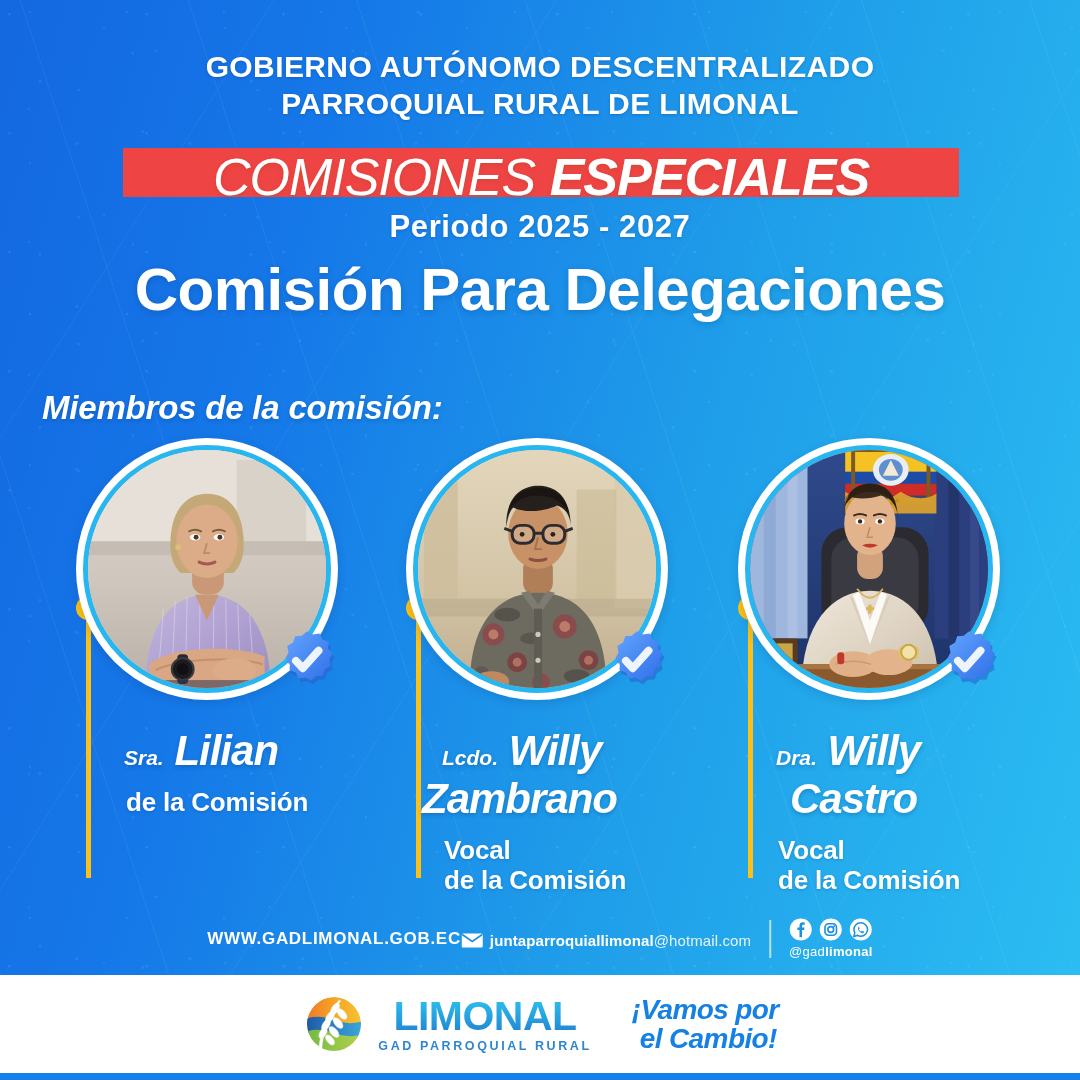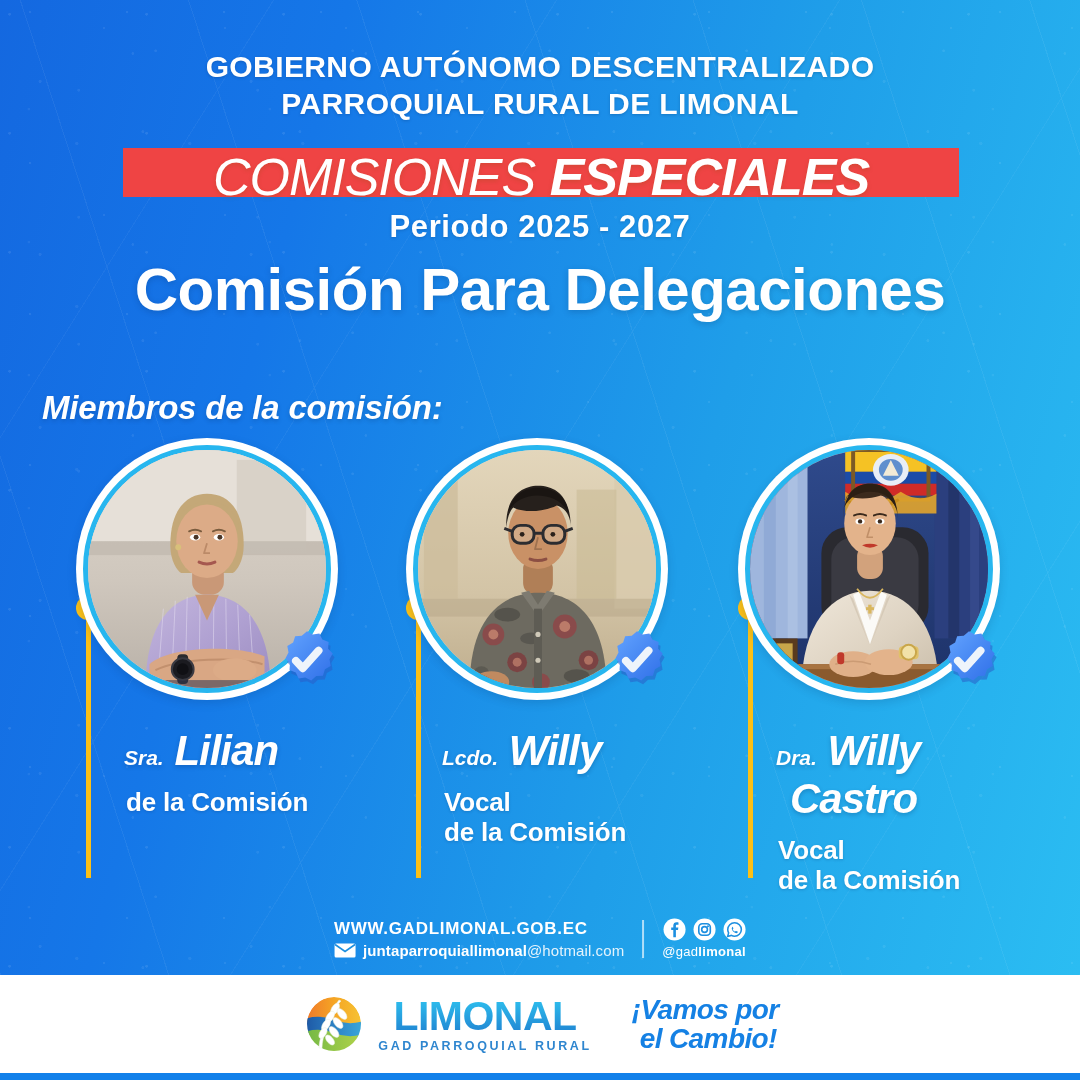--- a/index.html
+++ b/index.html
@@ -161,21 +161,21 @@
   .m2 .name-l1 { padding-left:30px; }
   .m2 .name-l2 { padding-left:44px; }
   .m2 .role    { padding-left:32px; }
 
   
   .contact { position:absolute; left:0; top:918px; width:1080px; height:48px; }
   .contact-inner {
     position:absolute; left:50%; top:0; transform:translateX(-50%);
     display:flex; align-items:center; gap:18px;
   }
-  .contact-left { display:flex; flex-direction:column; align-items:flex-start; }
+  .contact-left { display:flex; flex-direction:row; align-items:flex-start; }
   .web {
     color:#fff; font-size:17px; font-weight:bold; letter-spacing:.7px;
   }
   .mail-row { display:flex; align-items:center; gap:7px; margin-top:3px; }
   .mail-text { color:#fff; font-size:15px; letter-spacing:.1px; }
   .mail-text b { font-weight:bold; }
   .mail-text i { font-style:normal; opacity:.88; }
   .divider { width:2px; height:38px; background:rgba(255,255,255,.65); }
   .contact-right { display:flex; flex-direction:column; align-items:center; gap:3px; }
   .social-row { display:flex; align-items:center; gap:7px; }
@@ -408,20 +408,21 @@
             <path d="M0,-32 L6.2,-28.6 L13.4,-29.6 L16.6,-23.1 L23.4,-20.4 L22.8,-13.2 L27.8,-8 L24.3,-1.6 L25.6,5.5 L19.4,9.2 L17.2,16.1 L10,16.5 L4.6,21.3 L-1.9,18.1 L-9,19 L-12.1,12.6 L-18.9,9.8 L-18.4,2.6 L-23.4,-2.6 L-20,-9 L-21.3,-16.1 L-15,-19.8 L-12.8,-26.7 L-5.7,-27.1 Z" fill="url(#vb1)"></path>
             <path d="M-12,0 L-4.5,8 L12.5,-11" stroke="#eef4fb" stroke-width="8.5" fill="none" stroke-linecap="round" stroke-linejoin="round"></path>
           </g>
         </svg>
       </div>
       <div class="name-block">
         <div class="name-line name-l1">
           <span class="honorific">Lcdo.</span>
           <span>Willy</span>
         </div>
+        <div class="name-line name-l2">Zambrano</div>
         <div class="role">
           <span>Vocal</span>
           <span>de la Comisión</span>
         </div>
       </div>
     </div>
 
     <div class="member m2">
       <div class="pin">
         <div class="pin-head"></div>

